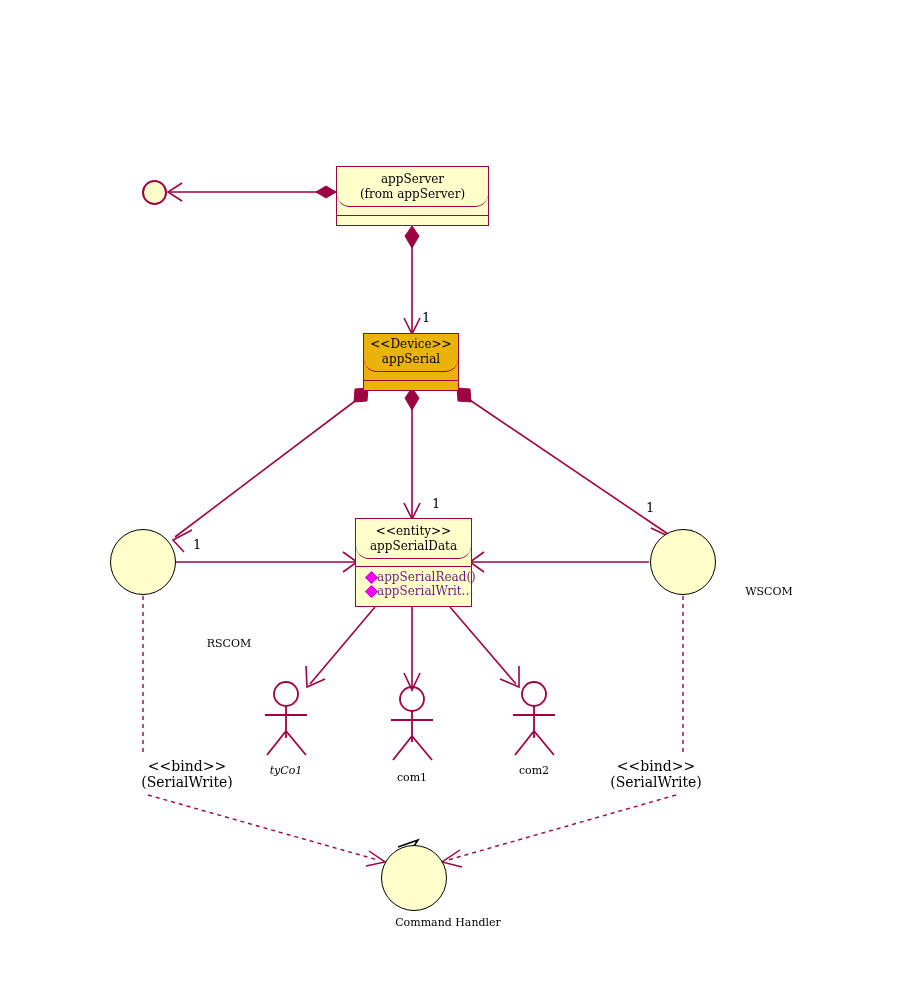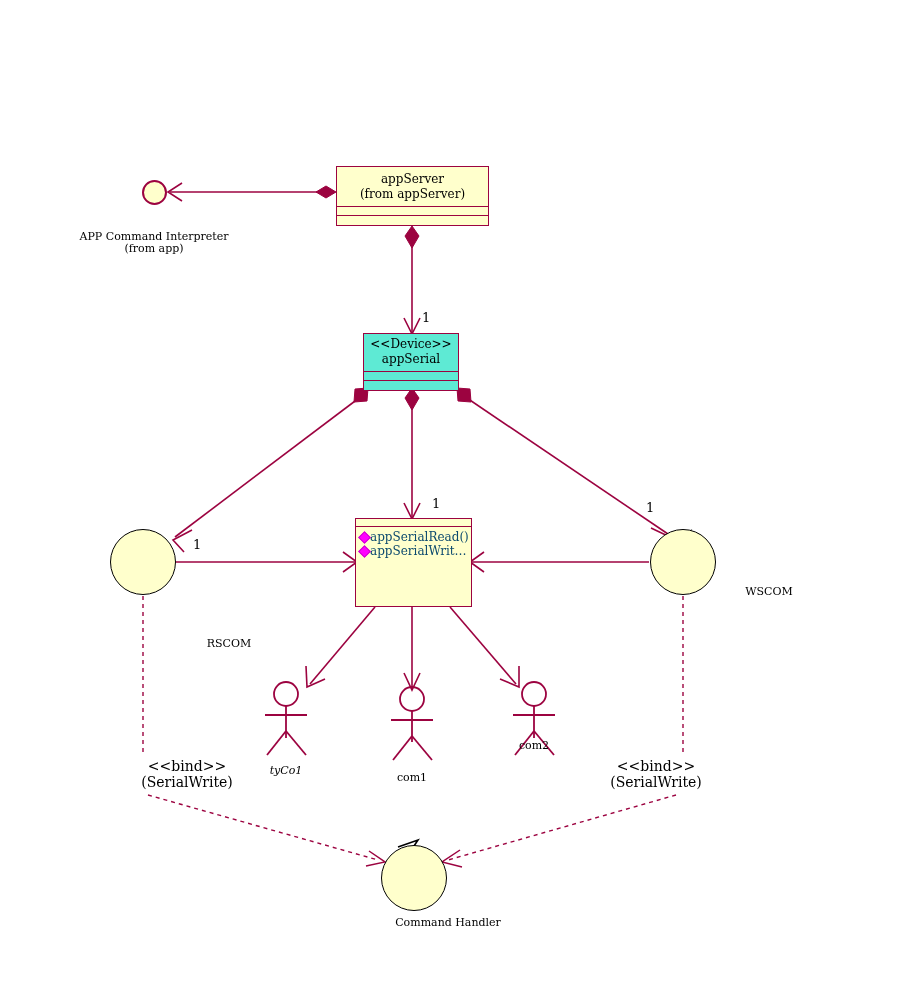--- a/index.html
+++ b/index.html
@@ -48,40 +48,42 @@
   }
   .uml-box .compartment:last-child {
     border-bottom: none;
   }
   .uml-box .name-comp {
     text-align: center;
     font-family: "DejaVu Serif", "Liberation Serif", serif;
     font-size: 12px;
     color: #000000;
     padding-top: 5px;
+    border-radius: 13px;
   }
   .uml-box .name-comp div {
     line-height: 1.25;
   }
   .node-green {
     border: 1px solid #9c0340;
-    background: #5eead4;
+    background: #eab308;
   }
   .node-green .compartment {
     border-bottom: 1px solid #9c0340;
   }
   .ops-comp {
     padding: 3px 2px 3px 4px;
   }
   .op-row {
     display: flex;
     align-items: center;
     font-size: 12px;
-    color: #0c4a6e;
+    color: #701a75;
     line-height: 1.18;
+    margin-left: 7px;
   }
   .op-marker {
     width: 9px;
     height: 9px;
     margin-right: 1px;
     flex: 0 0 auto;
     background: #ff00ff;
     transform: rotate(45deg);
     border: 1px solid #cc00cc;
     box-sizing: border-box;
@@ -212,24 +214,20 @@
     <g stroke="#9c0340" stroke-width="1.8" fill="none">
       <circle cx="534" cy="694" r="12"></circle>
       <line x1="534" y1="706" x2="534" y2="738"></line>
       <line x1="513" y1="715" x2="555" y2="715"></line>
       <line x1="534" y1="731" x2="515" y2="755"></line>
       <line x1="534" y1="731" x2="554" y2="755"></line>
     </g>
   </svg>
 
   <div class="circle-node circle-red" style="left:142px; top:180px; width:25px; height:25px;"></div>
-  <div class="lbl lbl-center caption" style="left:44px; top:231px; width:220px;">
-    <div>APP Command Interpreter</div>
-    <div>(from app)</div>
-  </div>
 
   <div class="uml-box" style="left:336px; top:166px; width:153px; height:60px;">
     <div class="compartment name-comp" style="height:40px;">
       <div>appServer</div>
       <div>(from appServer)</div>
     </div>
     <div class="compartment" style="height:9px;"></div>
     <div class="compartment" style="height:9px;"></div>
   </div>
 
@@ -240,20 +238,24 @@
       <div>&lt;&lt;Device&gt;&gt;</div>
       <div>appSerial</div>
     </div>
     <div class="compartment" style="height:9px;"></div>
     <div class="compartment" style="height:9px;"></div>
   </div>
 
   <div class="lbl mult" style="left:432px; top:497px;">1</div>
 
   <div class="uml-box" style="left:355px; top:518px; width:117px; height:89px;">
+    <div class="compartment name-comp" style="height:40px;">
+      <div>&lt;&lt;entity&gt;&gt;</div>
+      <div>appSerialData</div>
+    </div>
     <div class="compartment" style="height:8px;"></div>
     <div class="compartment ops-comp" style="height:39px;">
       <div class="op-row">
         <span class="op-marker"></span>
         <span class="op-text">appSerialRead()</span>
       </div>
       <div class="op-row">
         <span class="op-marker"></span>
         <span class="op-text">appSerialWrit…</span>
       </div>
@@ -263,21 +265,21 @@
   <div class="circle-node circle-black" style="left:110px; top:529px; width:66px; height:66px;"></div>
   <div class="lbl mult" style="left:193px; top:538px;">1</div>
   <div class="lbl lbl-center caption" style="left:173px; top:610px; width:112px;margin-top:28px;">RSCOM</div>
 
   <div class="circle-node circle-black" style="left:650px; top:529px; width:66px; height:66px;"></div>
   <div class="lbl mult" style="left:646px; top:501px;">1</div>
   <div class="lbl lbl-center caption" style="left:713px; top:586px; width:112px;">WSCOM</div>
 
   <div class="lbl lbl-center caption" style="left:236px; top:765px; width:100px;font-style:italic;">tyCo1</div>
   <div class="lbl lbl-center caption" style="left:362px; top:772px; width:100px;">com1</div>
-  <div class="lbl lbl-center caption" style="left:484px; top:740px; width:100px;">com2</div>
+  <div class="lbl lbl-center caption" style="left:484px; top:765px; width:100px;">com2</div>
 
   <div class="lbl stereo-bind" style="left:127px; top:759px; width:120px;">
     <div>&lt;&lt;bind&gt;&gt;</div>
     <div>(SerialWrite)</div>
   </div>
   <div class="lbl stereo-bind" style="left:596px; top:759px; width:120px;">
     <div>&lt;&lt;bind&gt;&gt;</div>
     <div>(SerialWrite)</div>
   </div>
 

